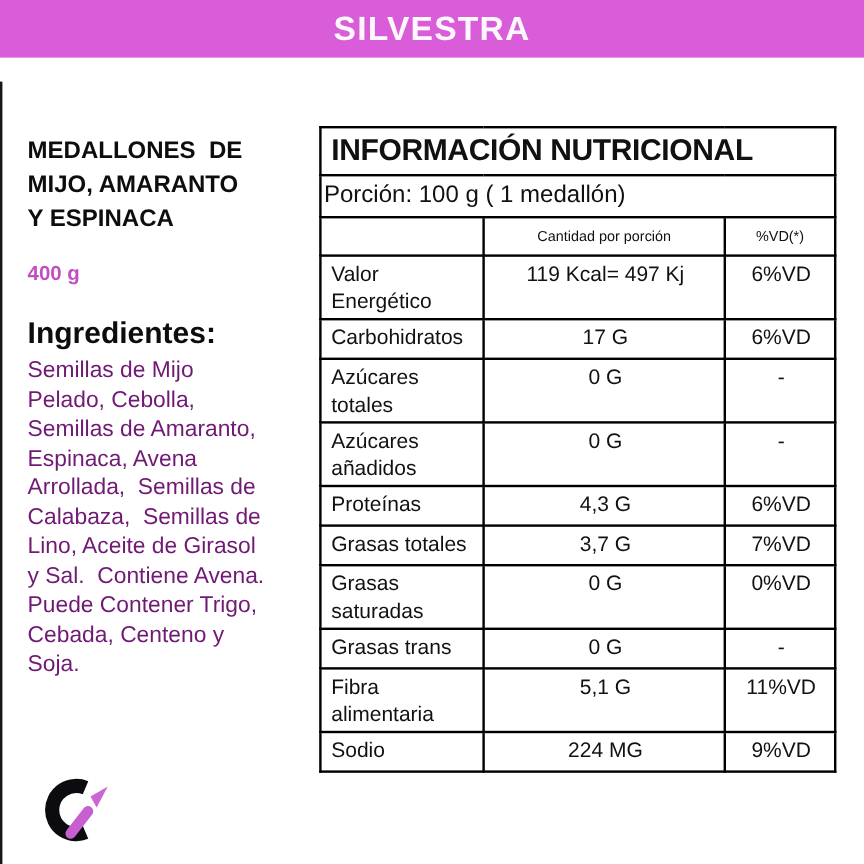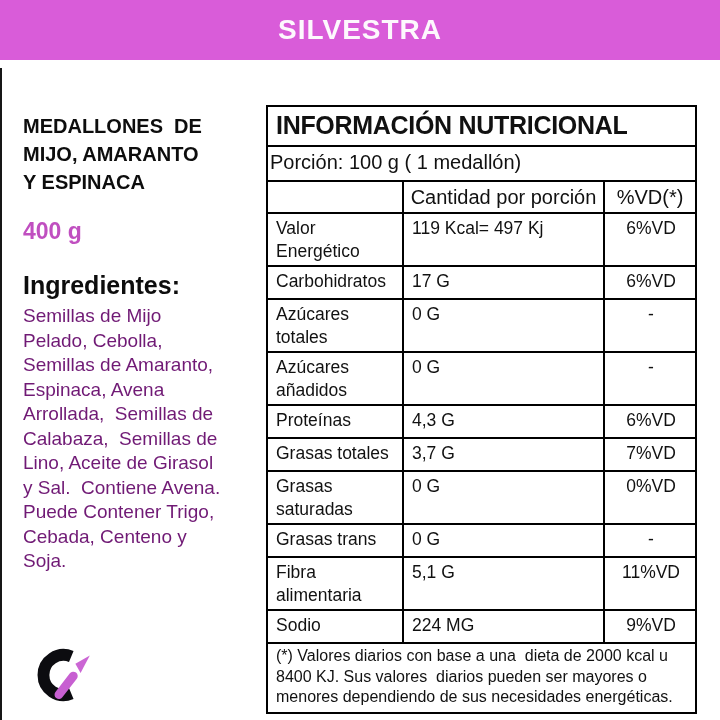--- a/index.html
+++ b/index.html
@@ -8,21 +8,21 @@
     background: #ffffff;
     font-family: "Liberation Sans", sans-serif;
     color: #111111;
     position: relative;
     overflow: hidden;
   }
 
   
   .brand-bar {
     position: absolute; left: 0; top: 0;
-    width: 720px; height: 60px;
+    width: 720px; height: 48px;
     background: #d95cd9;
     display: flex; align-items: center; justify-content: center;
   }
   .brand-bar h1 {
     margin: 0;
     font-size: 28px; font-weight: bold;
     letter-spacing: 1px;
     color: #fdf8fd;
   }
 
@@ -39,21 +39,21 @@
     width: 215px;
   }
   .product-title {
     font-size: 20px; font-weight: bold;
     line-height: 28px;
     white-space: pre-wrap;
     color: #0d0d0d;
   }
   .net-weight {
     margin-top: 22px;
-    font-size: 23px; font-weight: bold;
+    font-size: 17px; font-weight: bold;
     color: #c04fc0;
   }
   .ingredients-heading {
     margin-top: 26px;
     font-size: 25px; font-weight: bold;
     color: #0d0d0d;
   }
   .ingredients-text {
     margin-top: 4px;
     font-size: 19px;
@@ -92,27 +92,27 @@
   }
   .row-portion td {
     height: 31px;
     font-size: 20px;
     vertical-align: middle;
     padding: 0 6px 2px 2px;
     white-space: nowrap;
   }
   .row-colhead td {
     height: 30px;
-    font-size: 20px;
+    font-size: 12px;
     vertical-align: middle;
     text-align: center;
     padding: 0 2px;
   }
   .cell-label { white-space: pre; text-align: left; }
-  .cell-qty   { }
+  .cell-qty   { text-align: center; }
   .cell-dv    { text-align: center; }
   tr.short td { height: 28px; }
   tr.tall  td { height: 48px; }
   .row-footnote td {
     height: 58px;
     font-size: 16px;
     line-height: 20.5px;
     vertical-align: middle;
     padding: 2px 6px 4px 8px;
     white-space: pre-wrap;
@@ -220,25 +220,20 @@
 alimentaria</td>
       <td class="cell-qty">5,1 G</td>
       <td class="cell-dv">11%VD</td>
     </tr>
     <tr class="short">
       <td class="cell-label">Sodio</td>
       <td class="cell-qty">224 MG</td>
       <td class="cell-dv">9%VD</td>
     </tr>
 
-    <tr class="row-footnote">
-      <td colspan="3">(*) Valores diarios con base a una  dieta de 2000 kcal u
-8400 KJ. Sus valores  diarios pueden ser mayores o
-menores dependiendo de sus necesidades energéticas.</td>
-    </tr>
   </tbody>
 </table>
 
 <svg class="logo" viewBox="0 0 66 66" xmlns="http://www.w3.org/2000/svg" aria-hidden="true">
   <path d="M 42 16 A 19.5 19.5 0 1 0 42 52" fill="none" stroke="#0c0c10" stroke-width="11.5" stroke-linecap="butt"></path>
   <line x1="30" y1="53" x2="44" y2="35" stroke="#c75fd1" stroke-width="8.5" stroke-linecap="round"></line>
   <polygon points="46,23 60,15 51,32" fill="#cb66d4"></polygon>
 </svg>
 
 </body></html>

